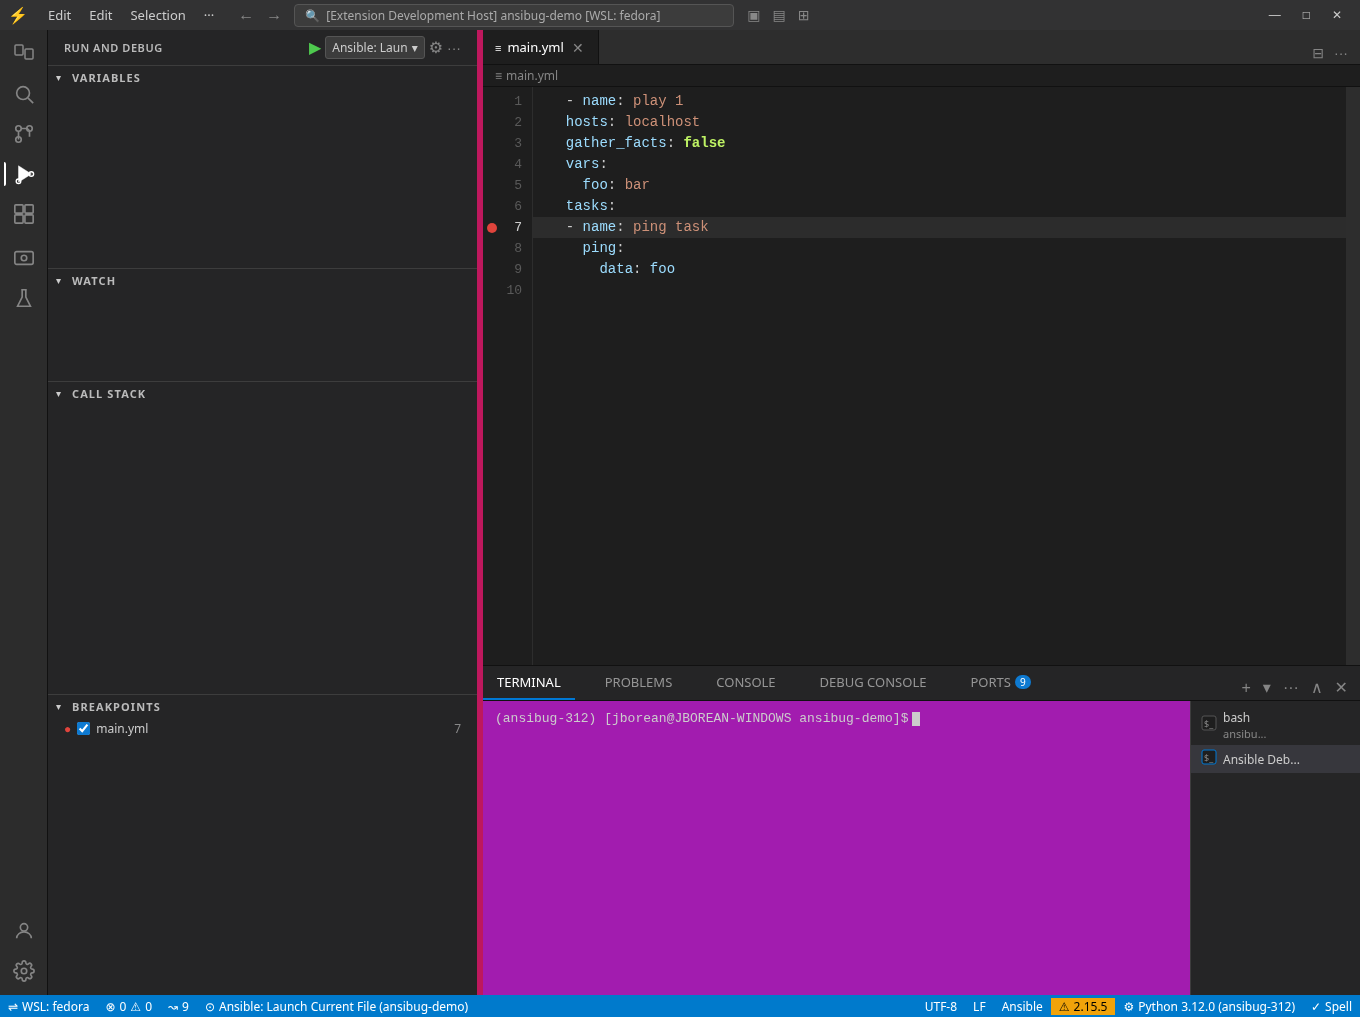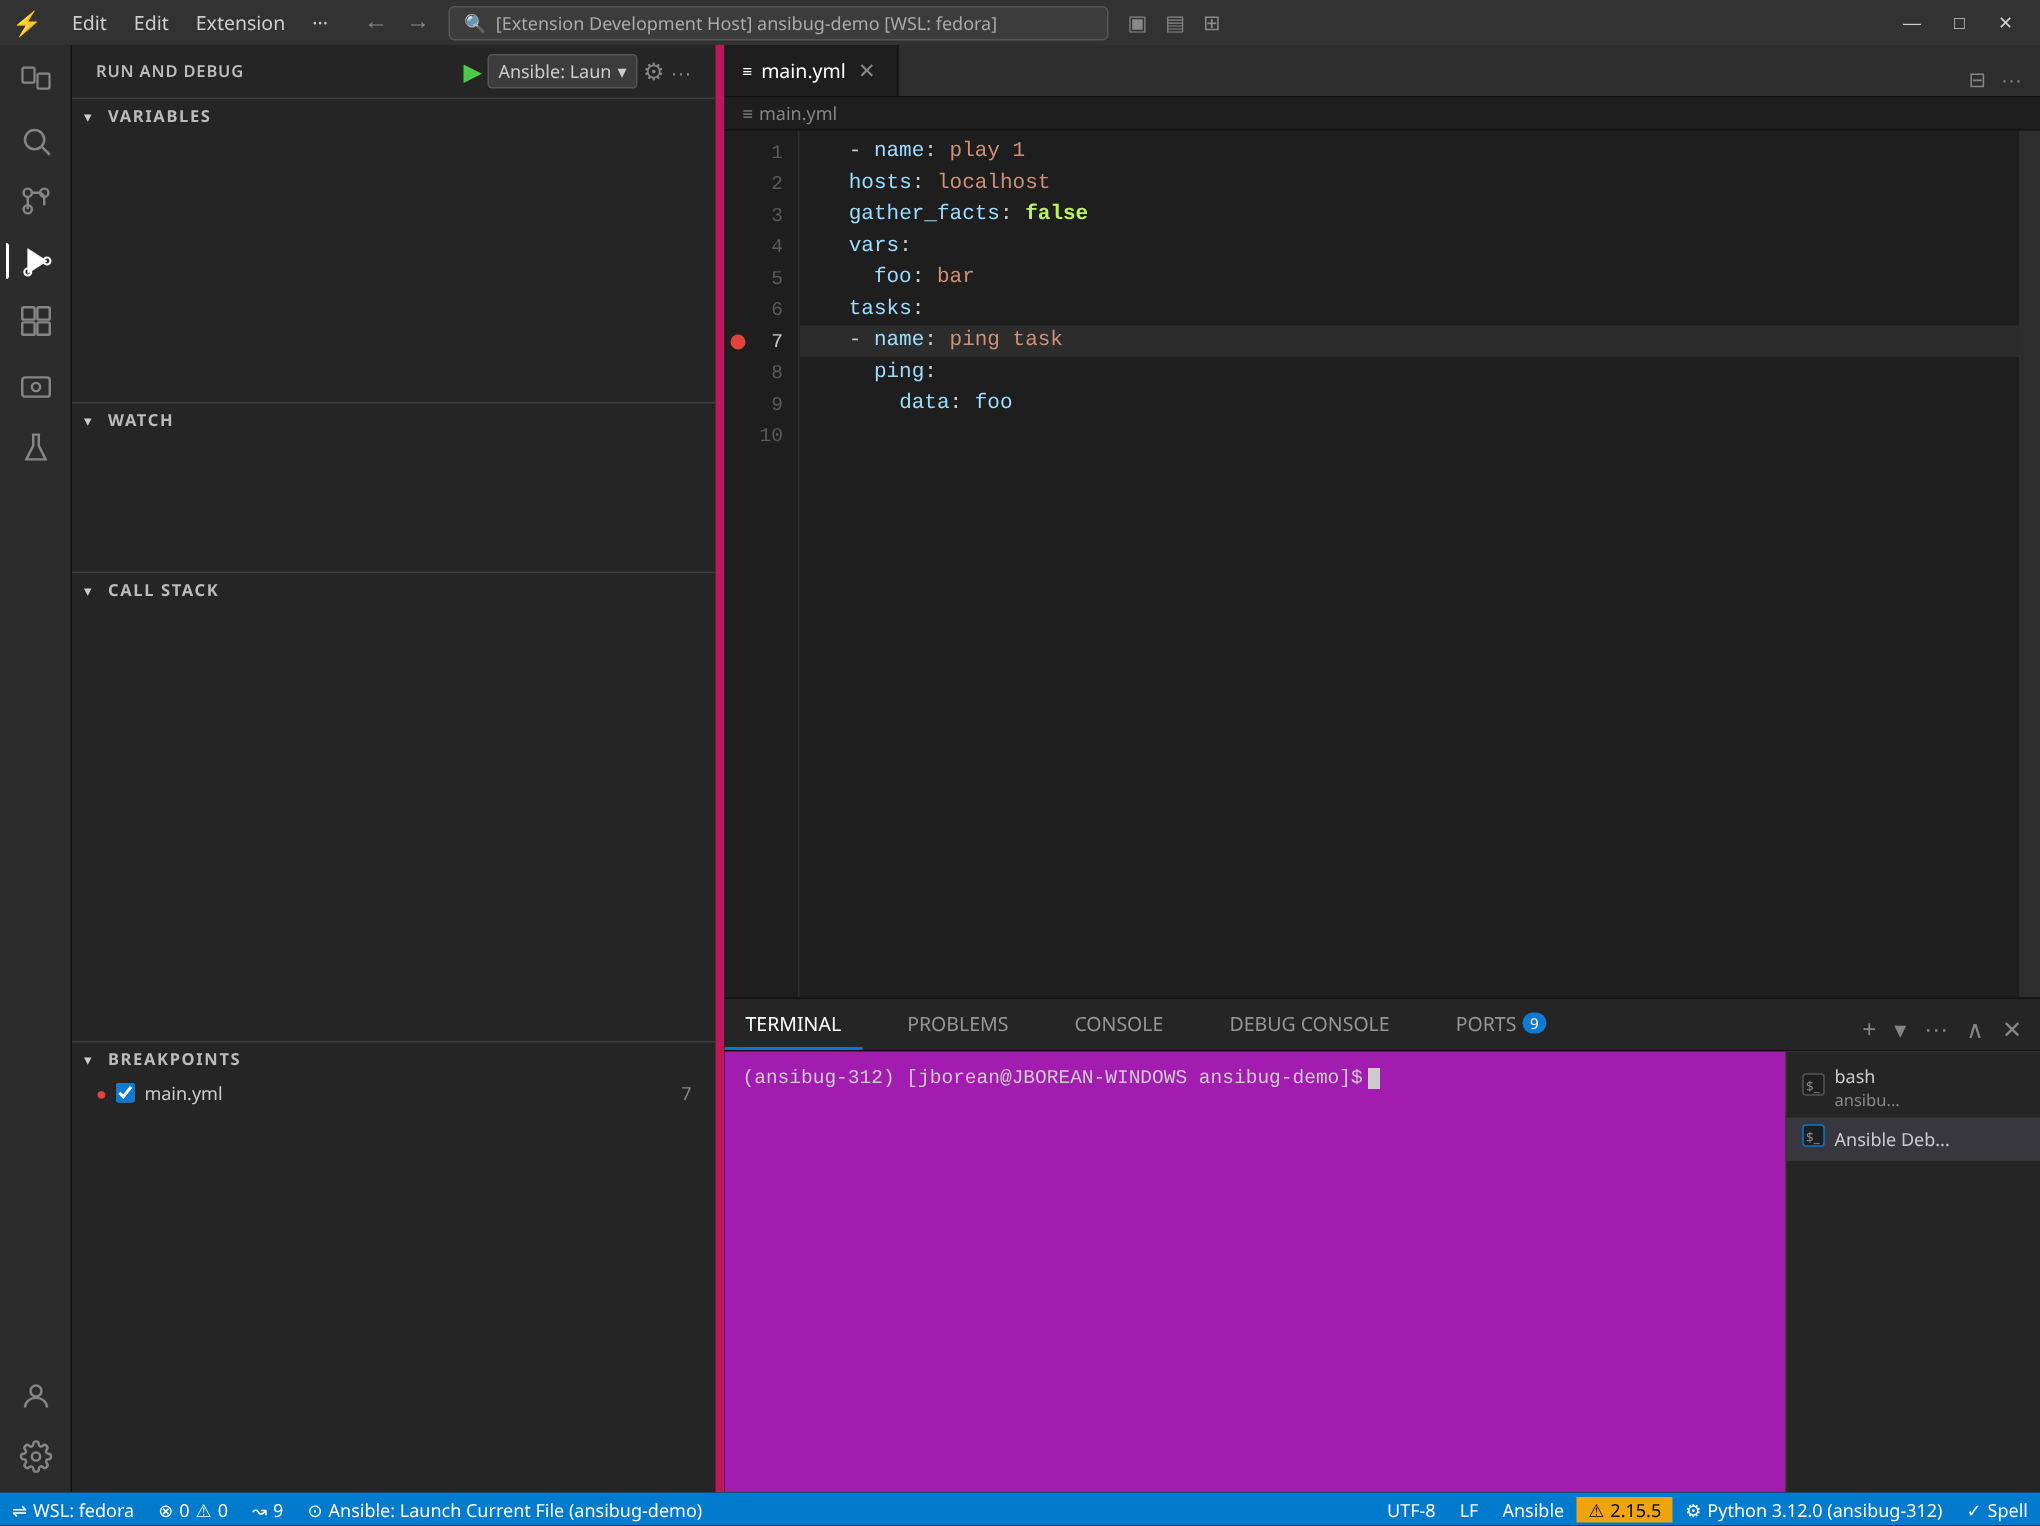--- a/index.html
+++ b/index.html
@@ -538,21 +538,21 @@
     .status-right { margin-left: auto; display: flex; }
   </style>
 </head>
 <body>
 
 <div class="titlebar">
   <span class="titlebar-logo">⚡</span>
   <div class="titlebar-menu">
     <span class="titlebar-menu-item">Edit</span>
     <span class="titlebar-menu-item">Edit</span>
-    <span class="titlebar-menu-item">Extension</span>
+    <span class="titlebar-menu-item">Selection</span>
     <span class="titlebar-menu-item">···</span>
   </div>
   <div class="titlebar-nav">
     <button class="titlebar-nav-btn">←</button>
     <button class="titlebar-nav-btn">→</button>
   </div>
   <div class="titlebar-search">
     <span>🔍</span>
     <span>[Extension Development Host] ansibug-demo [WSL: fedora]</span>
   </div>

